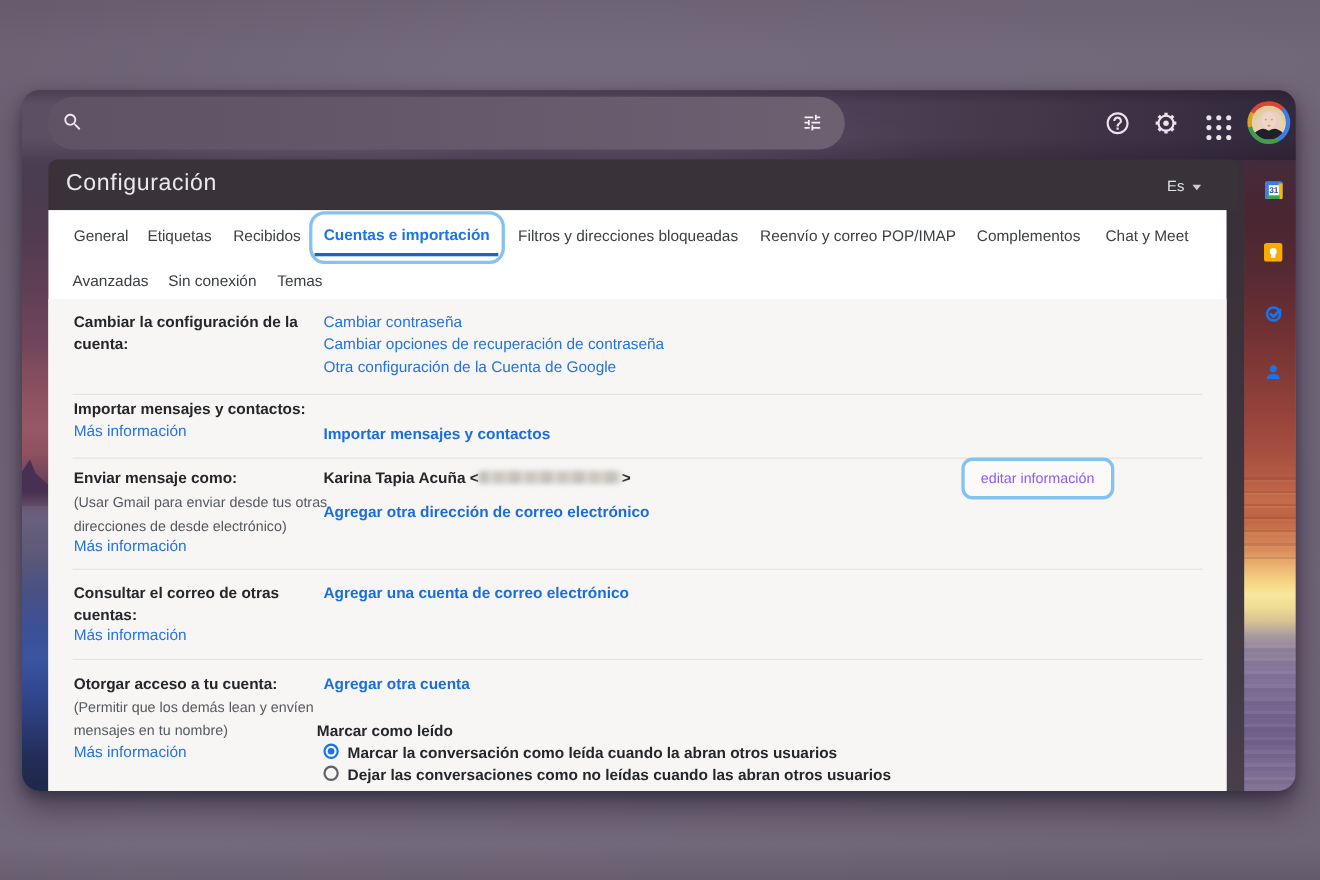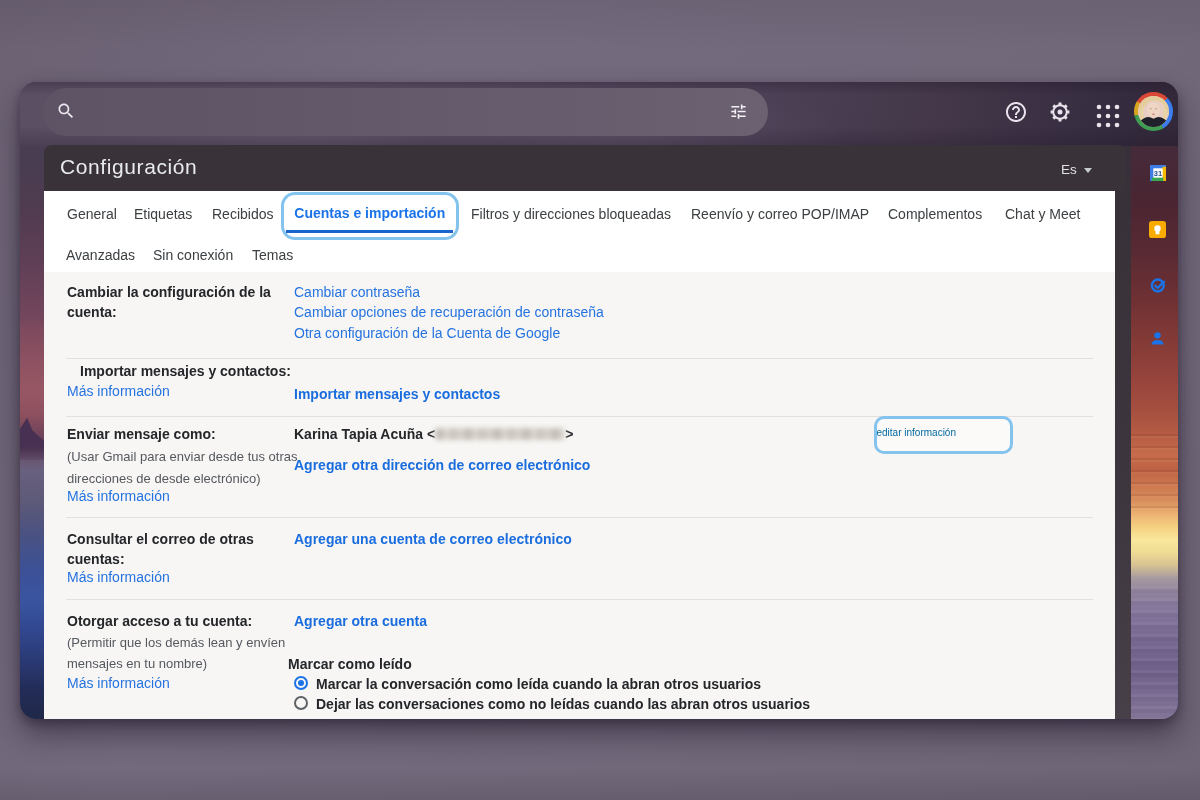--- a/index.html
+++ b/index.html
@@ -91,21 +91,21 @@
   .divider { position:absolute; left:46px; width:1027px; height:1px; background:#e3e1dd; }
   .lbl  { position:absolute; font-size:14px; font-weight:bold; color:#24262a; white-space:nowrap; }
   .body { position:absolute; font-size:14px; color:#24262a; white-space:nowrap; }
   .gray { position:absolute; font-size:13px; color:#55585e; white-space:nowrap; }
   .lnk  { position:absolute; font-size:14px; color:#2573e0; white-space:nowrap; }
   .blnk { position:absolute; font-size:14px; font-weight:bold; color:#1a6dde; white-space:nowrap; }
   .ebox {
     position:absolute; left:853.5px; top:334px; width:139.5px; height:38px;
     border:3.5px solid #84c3ee; border-radius:10px; background:#fbfaf9;
   }
-  .ebox .t { position:absolute; width:100%; text-align:left; top:8px; font-size:10px; color:#0369a1; }
+  .ebox .t { position:absolute; width:100%; text-align:center; top:8px; font-size:13px; color:#8b5cf6; }
   .radio { position:absolute; width:14px; height:14px; border-radius:50%; }
   .radio.on  { border:2px solid #1a73e8; }
   .radio.on::after { content:""; position:absolute; left:2px; top:2px; width:6px; height:6px; border-radius:50%; background:#1a73e8; }
   .radio.off { border:2px solid #5f6368; }
   .blur-email {
     display:inline-block; width:130px; height:12px; border-radius:3px; vertical-align:-1px;
     background: repeating-linear-gradient(90deg, #c6c0ba 0 9px, #dcd6cf 9px 14px, #ccc6bf 14px 22px, #d6d0c9 22px 29px);
     filter: blur(2.5px);
   }
   .hicon { position:absolute; width:24px; height:24px; }
@@ -208,21 +208,21 @@
   <div class="tab" style="left:133px;top:165px;">Sin conexión</div>
   <div class="tab" style="left:232px;top:165px;">Temas</div>
 
   <div class="lbl" style="left:47px;top:202px;">Cambiar la configuración de la</div>
   <div class="lbl" style="left:47px;top:222px;">cuenta:</div>
   <div class="lnk" style="left:274px;top:202px;">Cambiar contraseña</div>
   <div class="lnk" style="left:274px;top:222px;">Cambiar opciones de recuperación de contraseña</div>
   <div class="lnk" style="left:274px;top:242.5px;">Otra configuración de la Cuenta de Google</div>
   <div class="divider" style="top:276px;"></div>
 
-  <div class="lbl" style="left:60px;top:281px;text-align:right;">Importar mensajes y contactos:</div>
+  <div class="lbl" style="left:47px;top:281px;text-align:right;">Importar mensajes y contactos:</div>
   <div class="lnk" style="left:47px;top:301px;">Más información</div>
   <div class="blnk" style="left:274px;top:303.5px;">Importar mensajes y contactos</div>
   <div class="divider" style="top:333.5px;"></div>
 
   <div class="lbl" style="left:47px;top:343.7px;">Enviar mensaje como:</div>
   <div class="gray" style="left:47px;top:367.4px;">(Usar Gmail para enviar desde tus otras</div>
   <div class="gray" style="left:47px;top:389.4px;">direcciones de desde electrónico)</div>
   <div class="lnk" style="left:47px;top:405.9px;">Más información</div>
   <div class="body" style="left:274px;top:343.7px;"><b>Karina Tapia Acuña &lt;</b><span class="blur-email"></span><b>&gt;</b></div>
   <div class="blnk" style="left:274px;top:374.5px;">Agregar otra dirección de correo electrónico</div>

